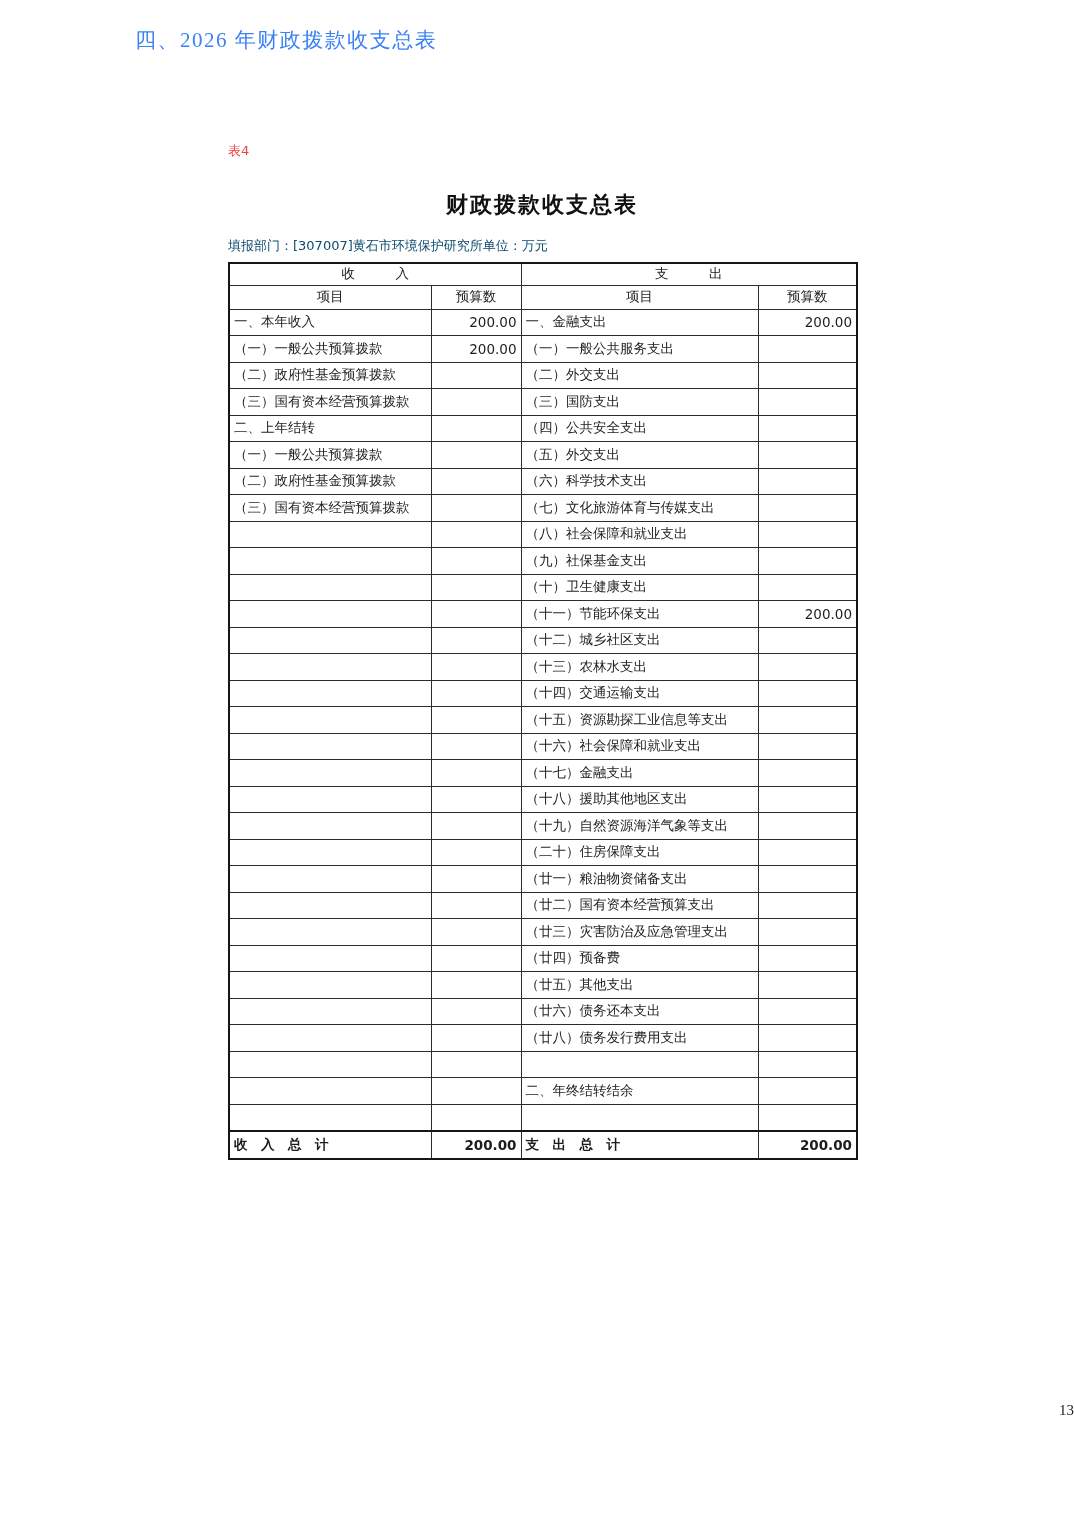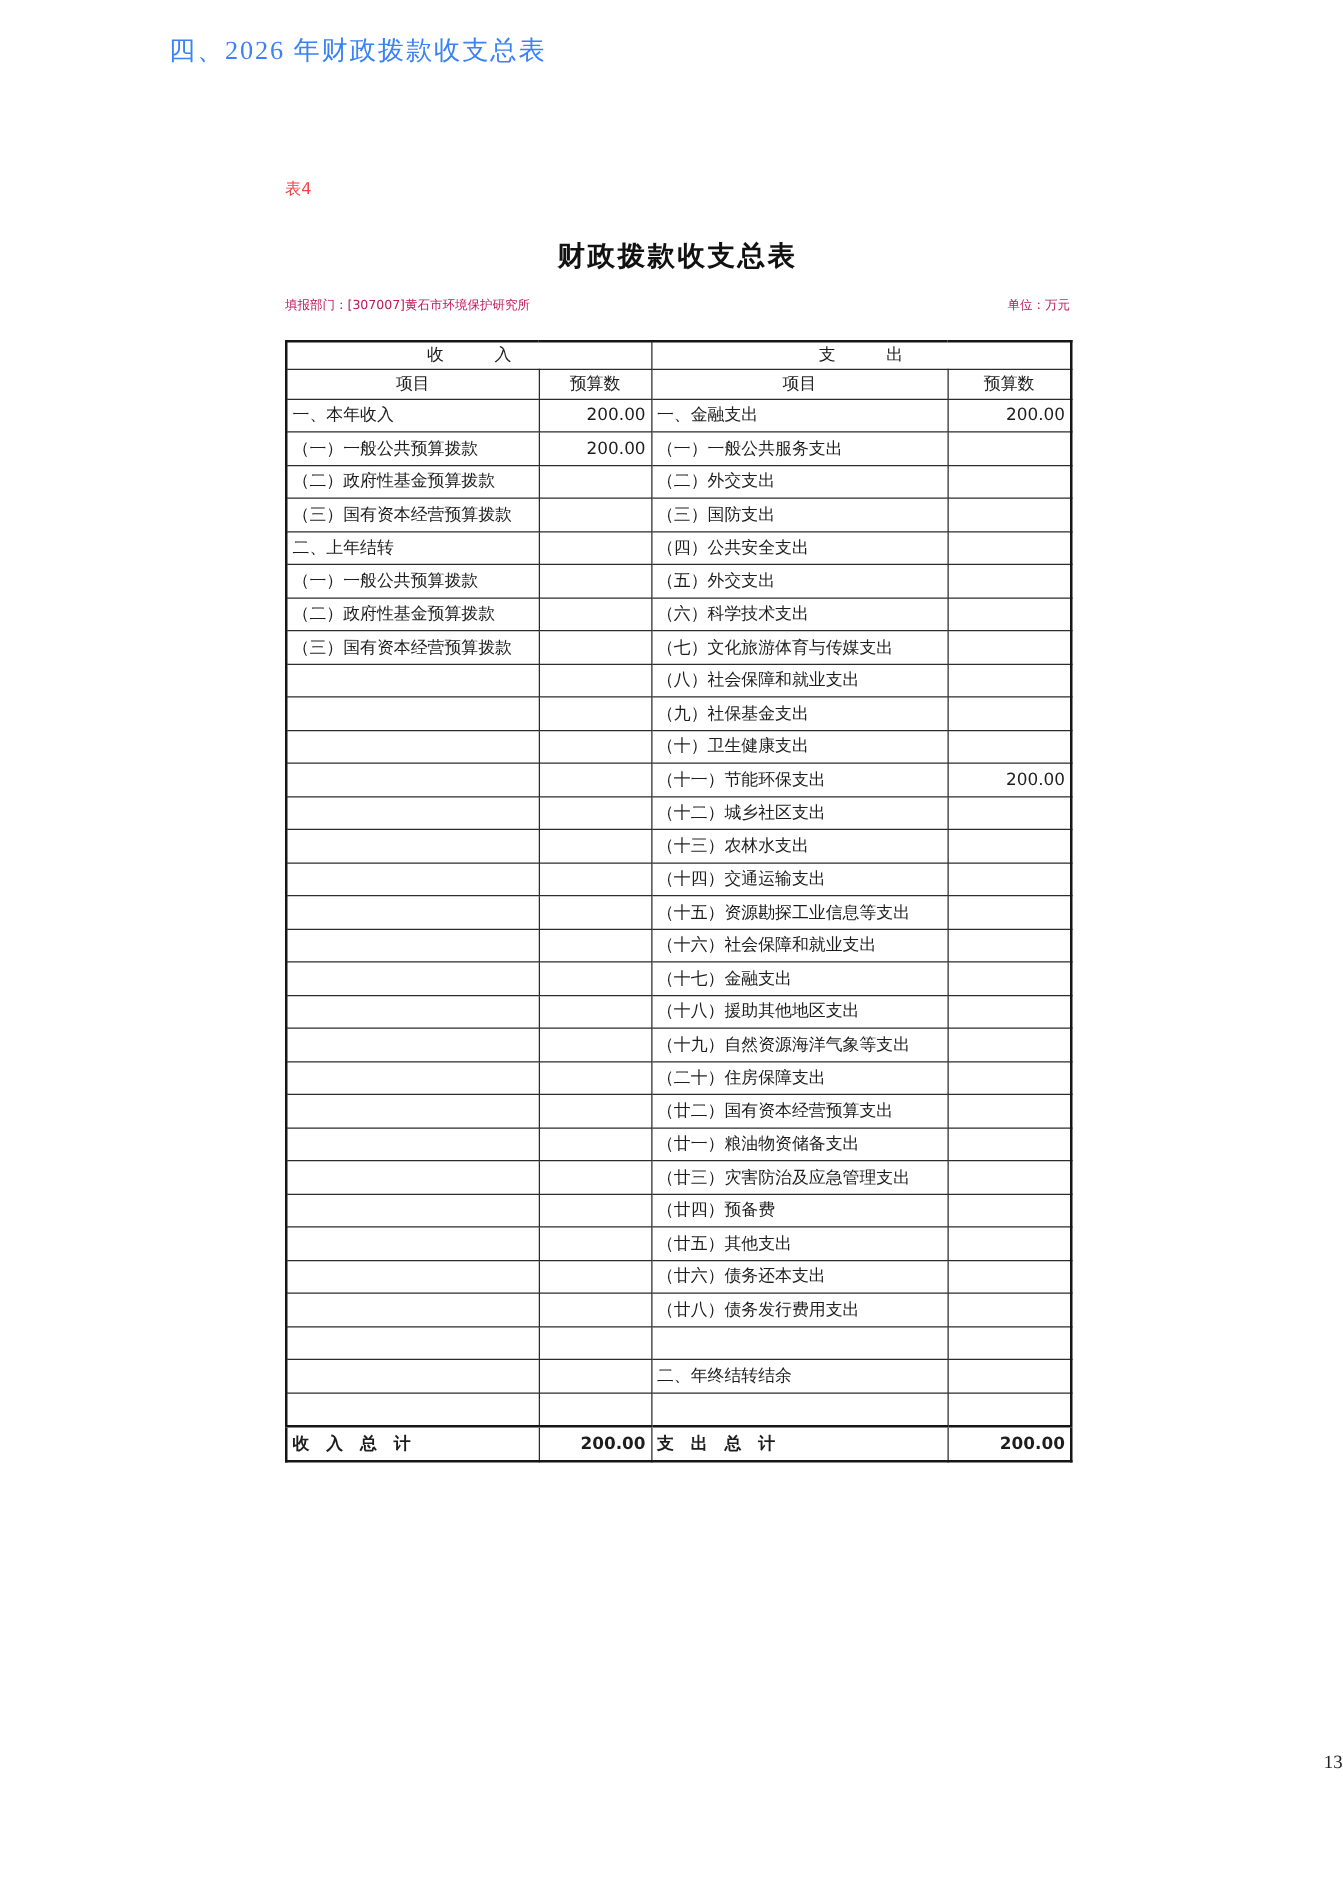--- a/index.html
+++ b/index.html
@@ -30,27 +30,27 @@
     margin-top: 30px;
     text-align: center;
     font-size: 22px;
     font-weight: bold;
     letter-spacing: 2px;
     color: #111;
   }
   .info-row {
     margin-top: 17px;
     display: flex;
-    justify-content: space-between;
+    justify-content: flex-start;
     align-items: flex-end;
-    font-size: 10px;
-    color: #be185d;
+    font-size: 13px;
+    color: #0c4a6e;
   }
   table.budget {
-    margin-top: 21px;
+    margin-top: 7px;
     width: 628px;
     border-collapse: collapse;
     table-layout: fixed;
     border: 2px solid #161616;
   }
   table.budget td, table.budget th {
     border: 1px solid #2c2c2c;
     font-size: 13.5px;
     font-weight: normal;
     color: #1d1d1d;
@@ -268,28 +268,28 @@
   <tr class="data-row">
     <td class="item"></td>
     <td class="val"></td>
     <td class="item mid">（二十）住房保障支出</td>
     <td class="val"></td>
   </tr>
 
   <tr class="data-row">
     <td class="item"></td>
     <td class="val"></td>
+    <td class="item mid">（廿一）粮油物资储备支出</td>
+    <td class="val"></td>
+  </tr>
+
+  <tr class="data-row">
+    <td class="item"></td>
+    <td class="val"></td>
     <td class="item mid">（廿二）国有资本经营预算支出</td>
-    <td class="val"></td>
-  </tr>
-
-  <tr class="data-row">
-    <td class="item"></td>
-    <td class="val"></td>
-    <td class="item mid">（廿一）粮油物资储备支出</td>
     <td class="val"></td>
   </tr>
 
   <tr class="data-row">
     <td class="item"></td>
     <td class="val"></td>
     <td class="item mid">（廿三）灾害防治及应急管理支出</td>
     <td class="val"></td>
   </tr>
 

